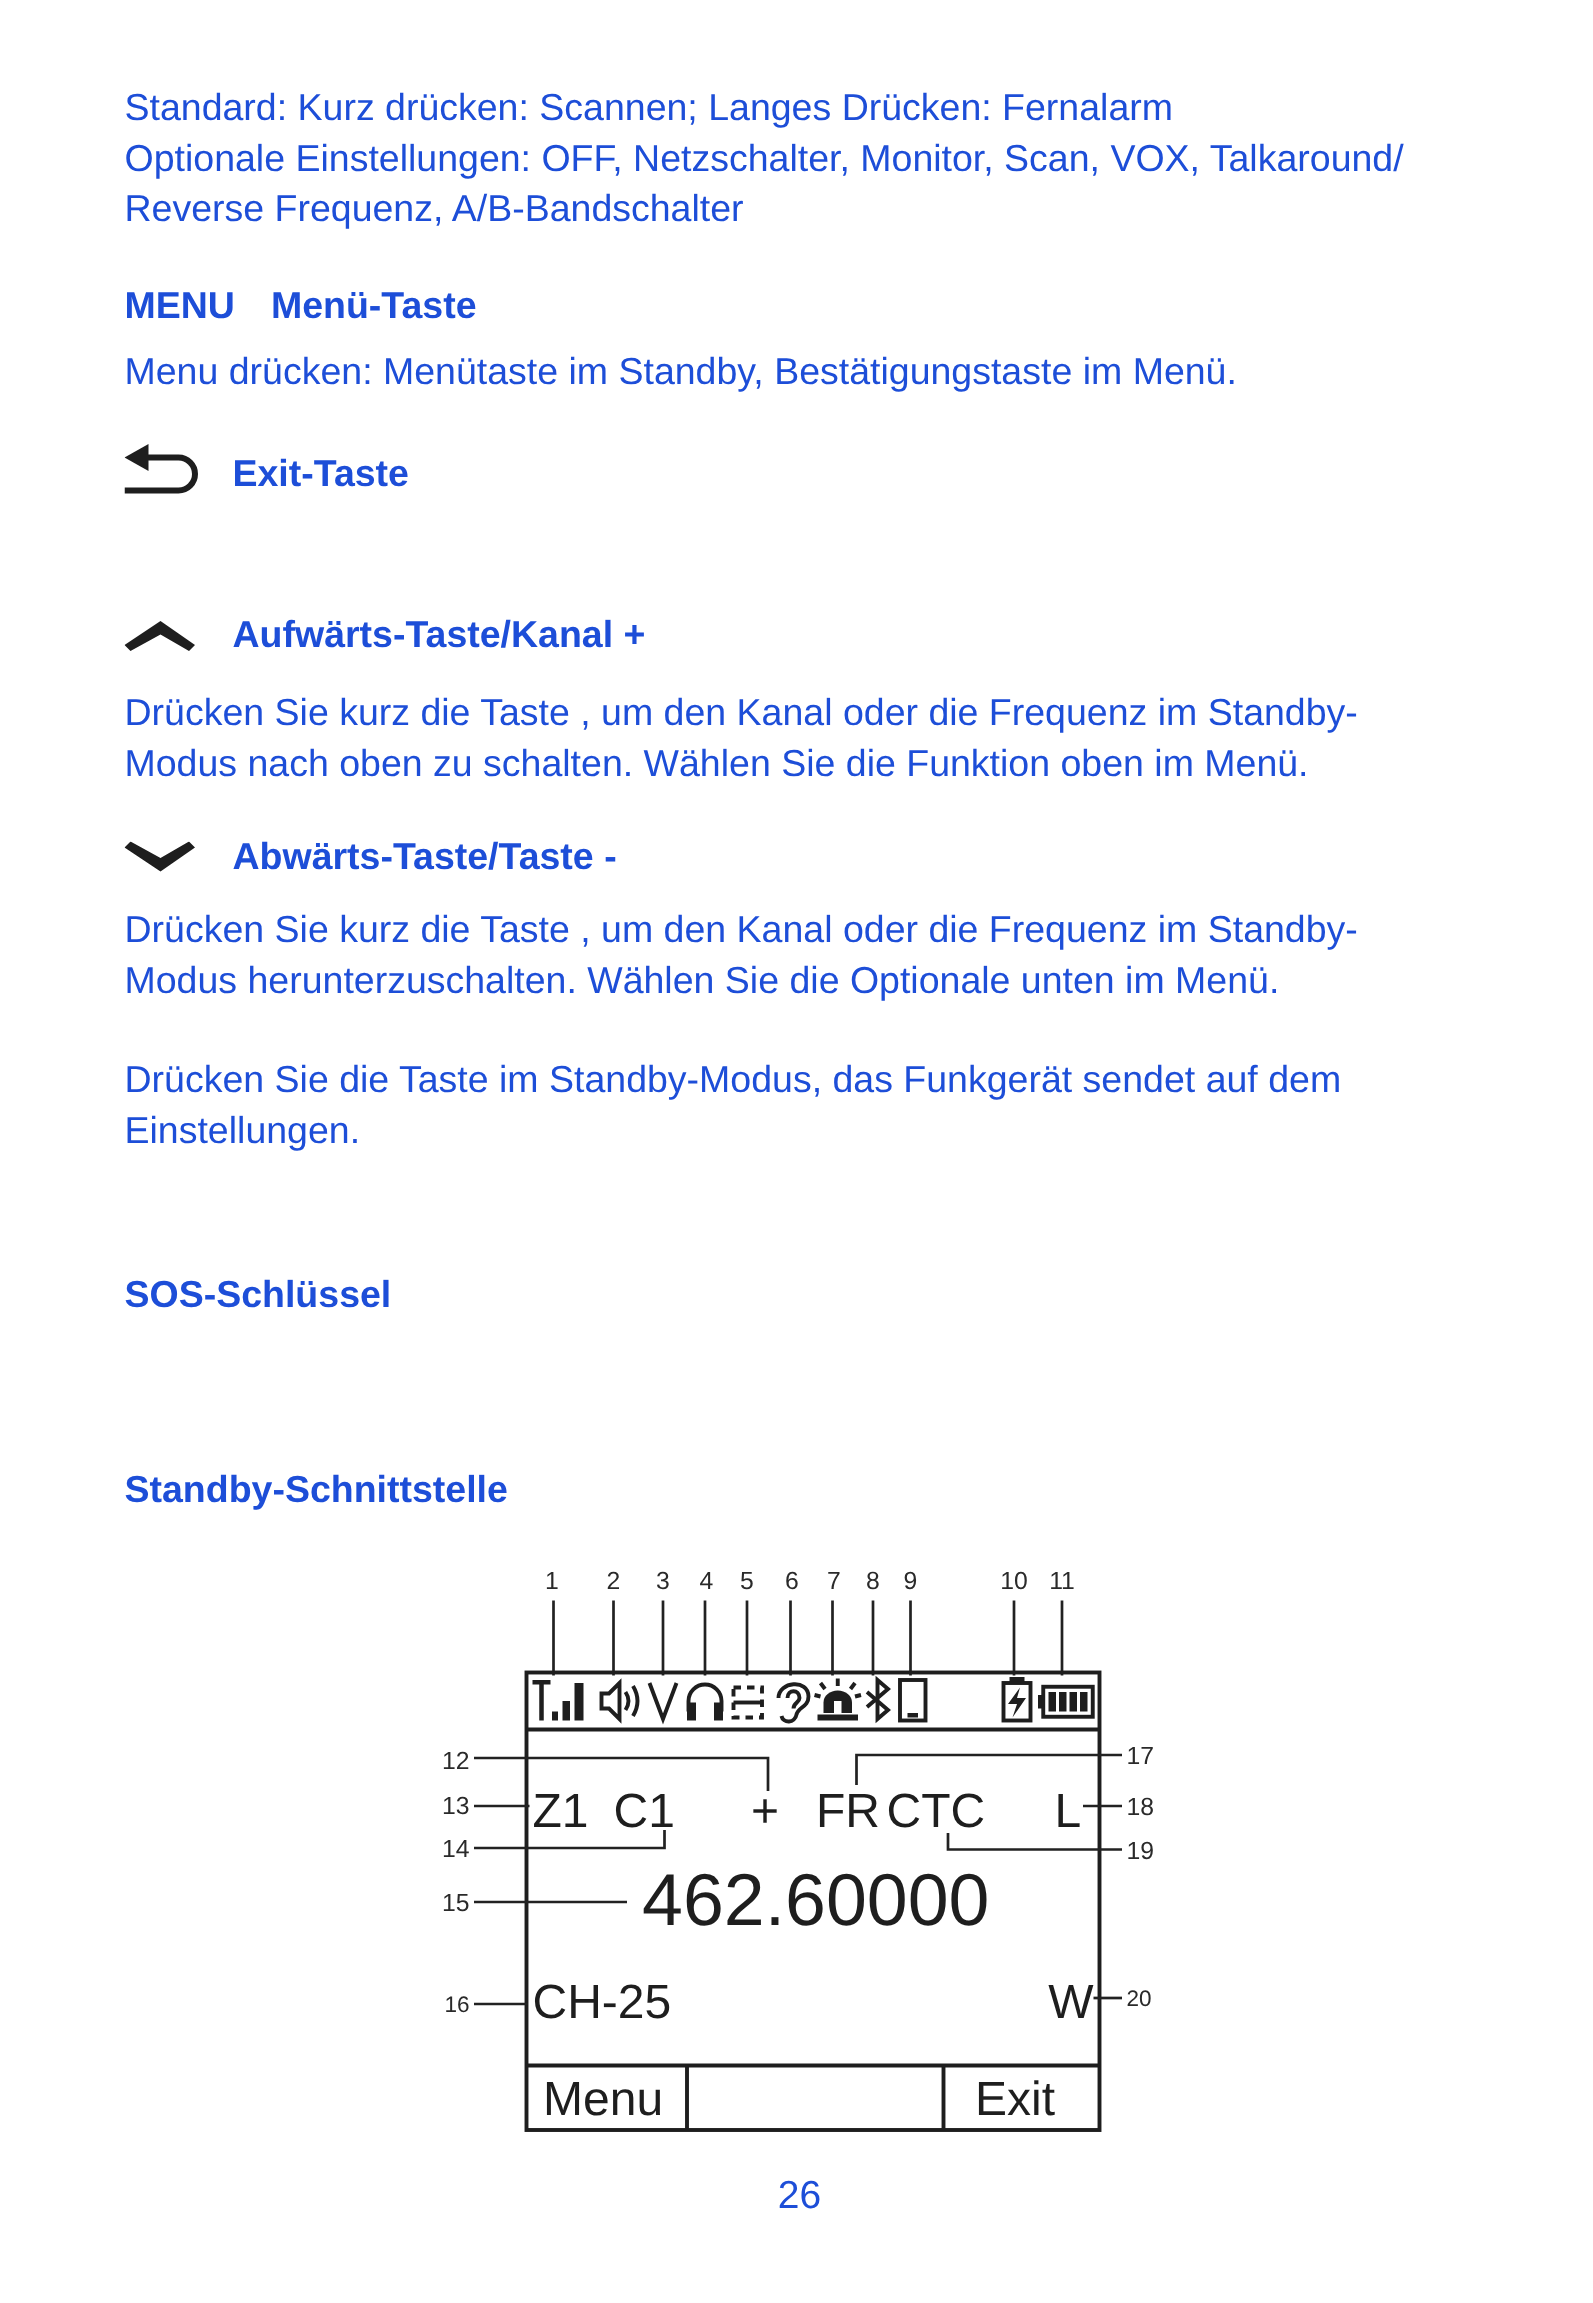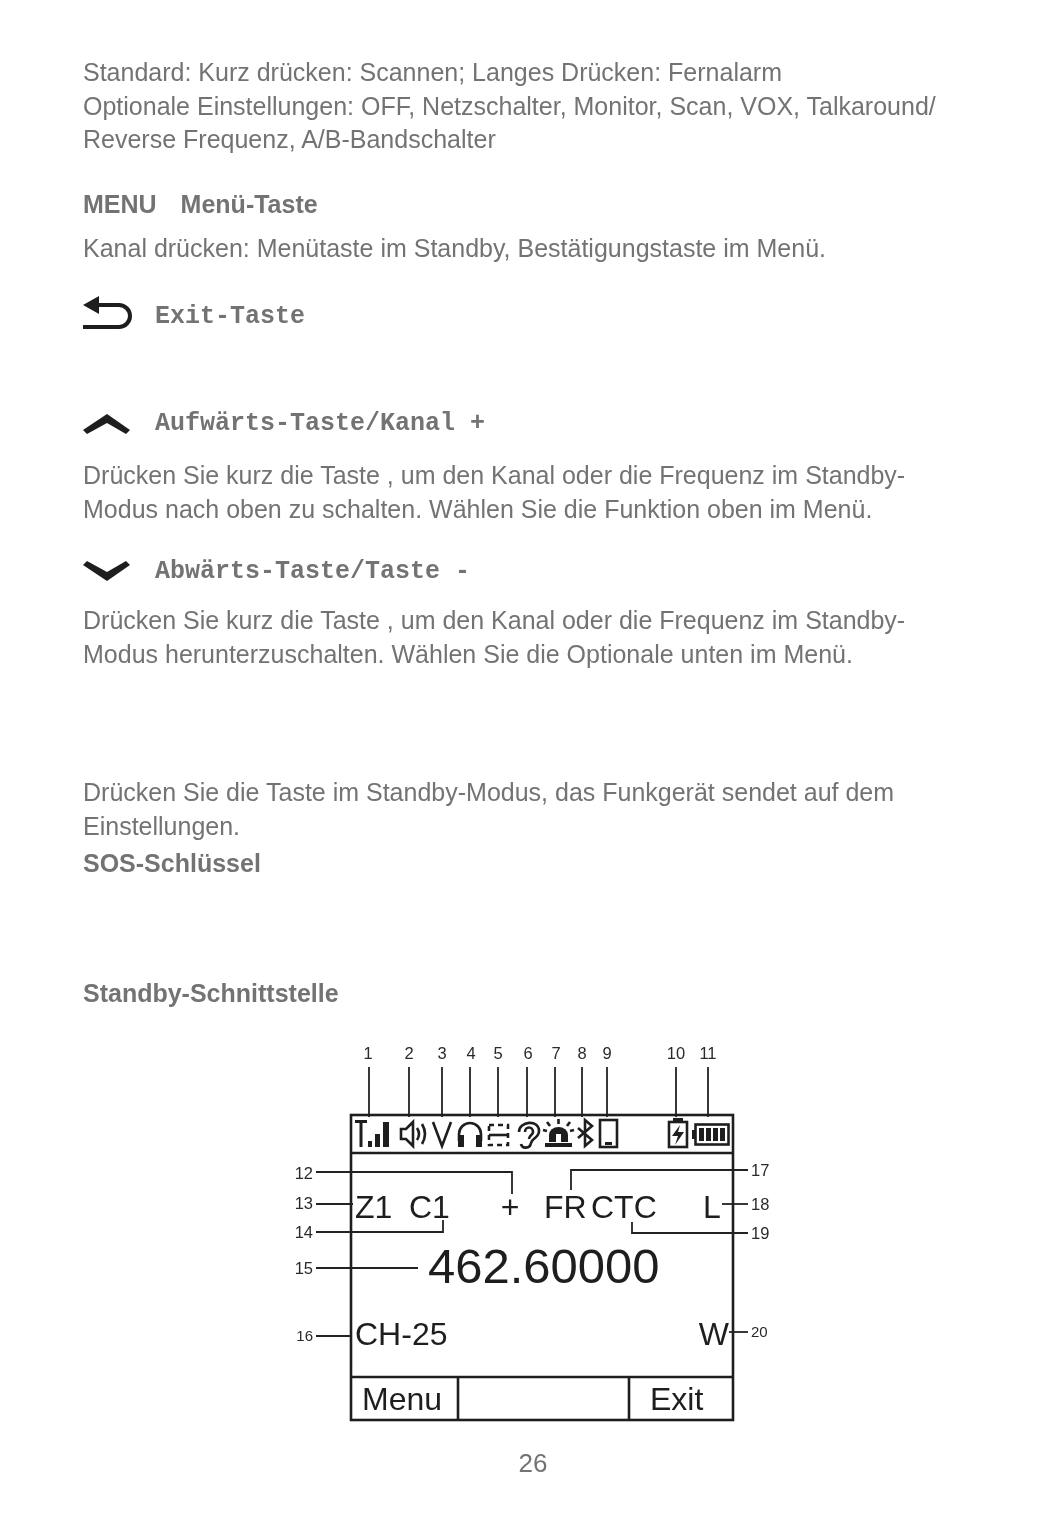--- a/index.html
+++ b/index.html
@@ -1,35 +1,35 @@
 <!DOCTYPE html>
 <html><head>
   <meta charset="utf-8">
   <style>
     html, body { margin: 0; padding: 0; background: #ffffff; }
     .page {
       position: relative;
       width: 1062px;
       height: 1535px;
       background: #ffffff;
-      color: #737373;
+      color: #1d4ed8;
       font-family: "Liberation Sans", sans-serif;
       overflow: hidden;
     }
     .blk {
       position: absolute;
       left: 83px;
       font-size: 25px;
       line-height: 33.5px;
       white-space: nowrap;
     }
     .ln { display: block; }
     .head { font-weight: bold; }
     .head .ttl { margin-left: 24px; }
-    .head.iconed { left: 155px; font-family: Liberation Mono, monospace; }
+    .head.iconed { left: 155px; }
     .ico { position: absolute; left: 83px; }
     .pagenum {
       position: absolute;
       left: 0; width: 1062px;
       top: 1446px;
       text-align: center;
       font-size: 26px;
       line-height: 34px;
       padding-left: 2px;
     }
@@ -51,21 +51,21 @@
   <div class="blk" style="top:56px">
     <span class="ln">Standard: Kurz drücken: Scannen; Langes Drücken: Fernalarm</span>
     <span class="ln">Optionale Einstellungen: OFF, Netzschalter, Monitor, Scan, VOX, Talkaround/</span>
     <span class="ln">Reverse Frequenz, A/B-Bandschalter</span>
   </div>
 
   <div class="blk head" style="top:188px">
     <span>MENU</span><span class="ttl">Menü-Taste</span>
   </div>
   <div class="blk" style="top:232px">
-    <span class="ln">Kanal drücken: Menütaste im Standby, Bestätigungstaste im Menü.</span>
+    <span class="ln">Menu drücken: Menütaste im Standby, Bestätigungstaste im Menü.</span>
   </div>
 
   <svg class="ico" style="top:295px" width="52" height="36" viewBox="0 0 52 36">
     <polygon points="0,10 16,1 16,19" fill="#1e1e1e"></polygon>
     <path d="M14,10 H36 A11,11 0 0 1 36,32 H0" stroke="#1e1e1e" stroke-width="4" fill="none"></path>
   </svg>
   <div class="blk head iconed" style="top:300px">
     <span>Exit-Taste</span>
   </div>
 
@@ -84,21 +84,21 @@
     <polygon points="0,4 4,0 24,11 43,0 47,4 24,20" fill="#1e1e1e"></polygon>
   </svg>
   <div class="blk head iconed" style="top:555px">
     <span>Abwärts-Taste/Taste -</span>
   </div>
   <div class="blk" style="top:604px">
     <span class="ln">Drücken Sie kurz die Taste , um den Kanal oder die Frequenz im Standby-</span>
     <span class="ln">Modus herunterzuschalten. Wählen Sie die Optionale unten im Menü.</span>
   </div>
 
-  <div class="blk" style="top:776px">
+  <div class="blk" style="top:704px">
     <span class="ln">Drücken Sie die Taste im Standby-Modus, das Funkgerät sendet auf dem</span>
     <span class="ln">Einstellungen.</span>
   </div>
 
   <div class="blk head" style="top:847px">
     <span>SOS-Schlüssel</span>
   </div>
 
   <div class="blk head" style="top:977px">
     <span>Standby-Schnittstelle</span>

